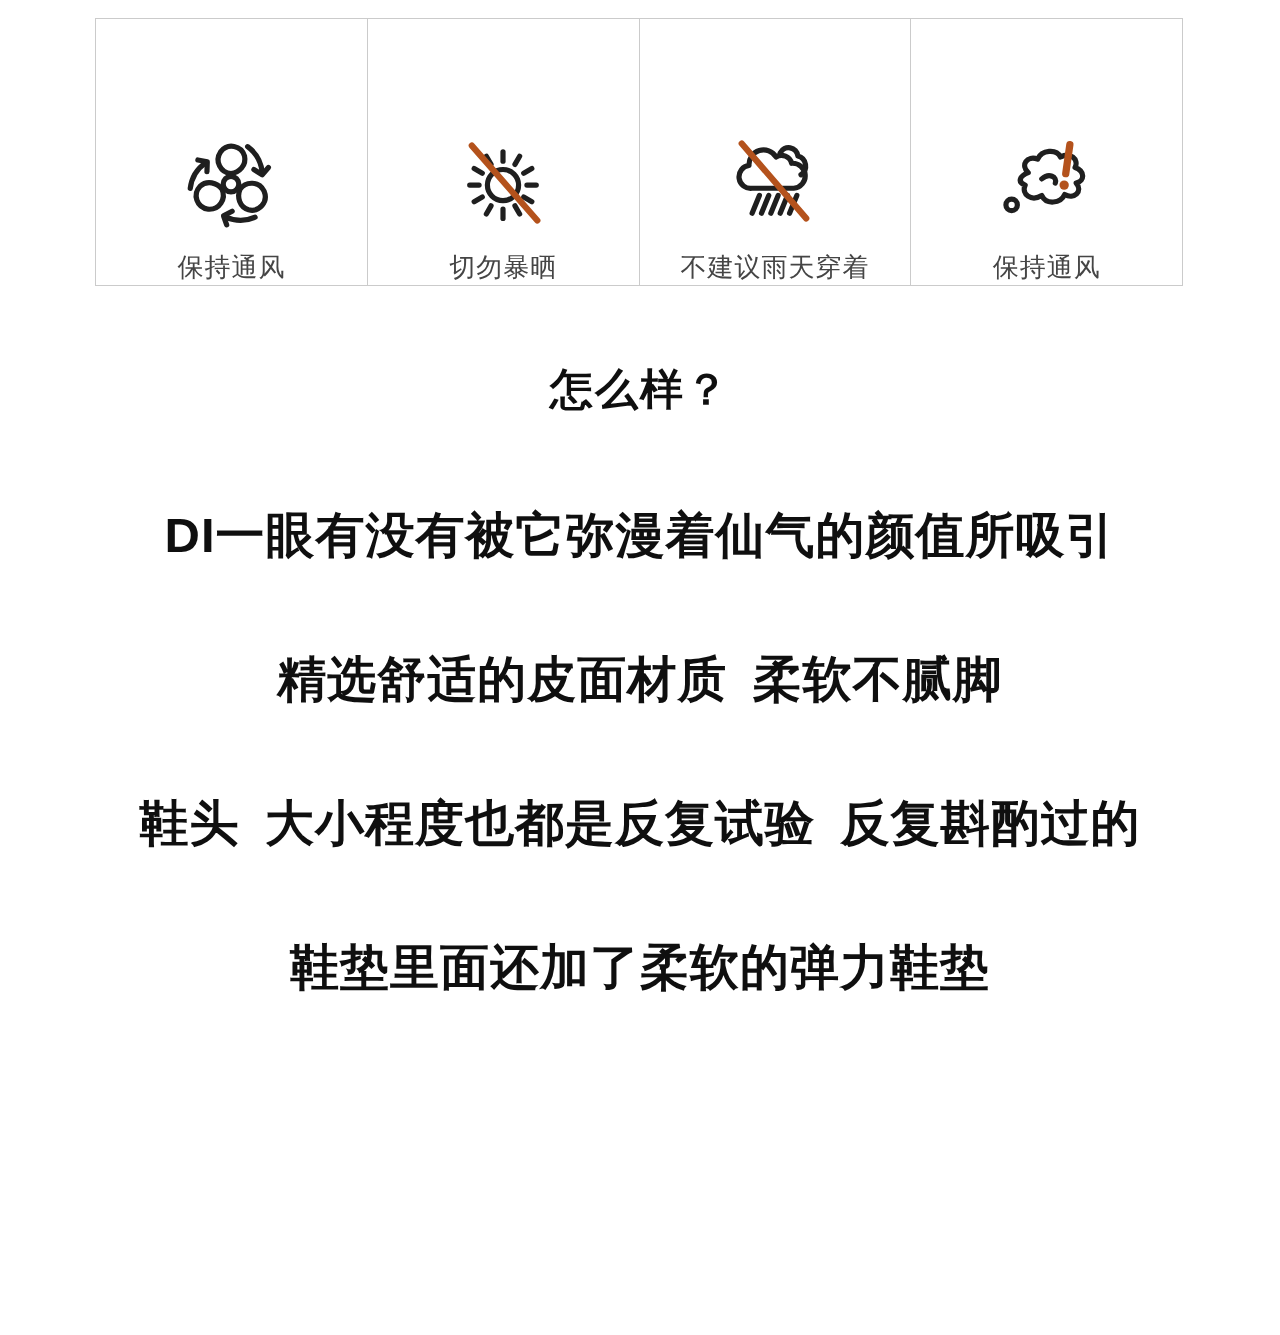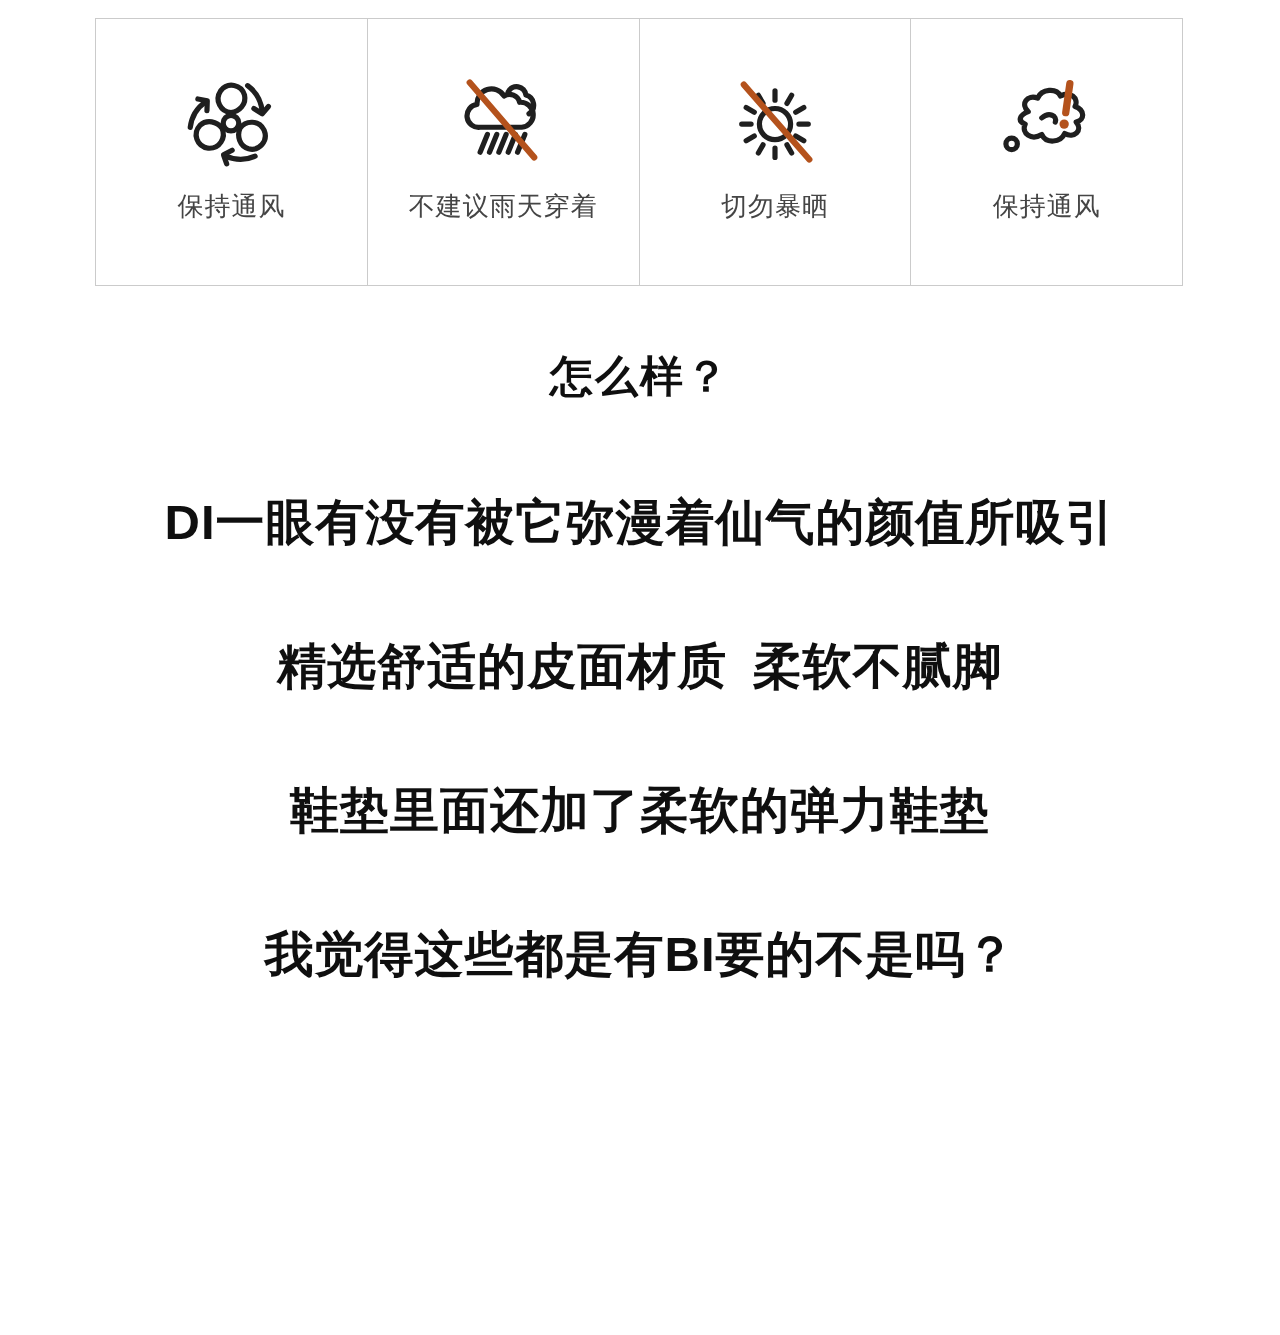--- a/index.html
+++ b/index.html
@@ -24,40 +24,41 @@
     display:flex;
   }
   .care-cell{
     flex:1 1 0;
     box-sizing:border-box;
     border:1px solid var(--border);
     border-left:none;
     display:flex;flex-direction:column;align-items:center;
     padding-top:50px;
     background:#ffffff;
+    justify-content:flex-end;
   }
   .care-cell:first-child{border-left:1px solid var(--border);}
   .care-icon{width:104px;height:104px;color:var(--icon);}
   .care-icon .slash{stroke:var(--accent);}
   .care-icon .accent-fill{fill:var(--accent);}
   .care-label{
     margin-top:16px;
     font-size:26px;
     letter-spacing:1px;
     color:var(--label);
     white-space:nowrap;
   }
   
   .copy{
     position:absolute;left:0;top:352px;width:1280px;
     text-align:center;
     color:var(--copy);
     font-weight:bold;
   }
-  .copy p{margin:3px;line-height:1;}
+  .copy p{margin:16px;line-height:1;}
   .copy .heading{font-size:43px;margin-bottom:100px;letter-spacing:2px;}
   .copy .line{font-size:49px;margin-bottom:95px;letter-spacing:1px;}
 </style>
 </head>
 <body>
 
 <div class="page">
 
   <div class="care-grid">
 
@@ -76,36 +77,20 @@
           <path d="M86 36 L80 43 L72 38" transform="rotate(240 50 52)"></path>
           <circle cx="50" cy="52" r="7.5"></circle>
         </g>
       </svg>
       <div class="care-label">保持通风</div>
     </div>
 
 
     <div class="care-cell">
       <svg class="care-icon" viewBox="0 0 100 100">
-        <g fill="none" stroke="currentColor" stroke-width="5" stroke-linecap="round" stroke-linejoin="round">
-          <path d="M55 22 a9 9 0 0 1 17 3 a10 10 0 0 1 3 18"></path>
-          <path d="M28 56 a11 11 0 0 1 -3 -22 a14 14 0 0 1 26 -8 a10 10 0 0 1 15 6 a11 11 0 0 1 2 24 Z"></path>
-          <line x1="28" y1="80" x2="35" y2="63"></line>
-          <line x1="37" y1="80" x2="44" y2="63"></line>
-          <line x1="46" y1="80" x2="53" y2="63"></line>
-          <line x1="55" y1="80" x2="62" y2="63"></line>
-          <line x1="64" y1="80" x2="71" y2="63"></line>
-        </g>
-        <line class="slash" x1="18" y1="13" x2="80" y2="85" stroke-width="6" stroke-linecap="round"></line>
-      </svg>
-      <div class="care-label">不建议雨天穿着</div>
-    </div>
-
-    <div class="care-cell">
-      <svg class="care-icon" viewBox="0 0 100 100">
         <g fill="none" stroke="currentColor" stroke-width="5" stroke-linecap="round">
           <circle cx="50" cy="53" r="15"></circle>
           <line x1="50" y1="30" x2="50" y2="21"></line>
           <line x1="50" y1="30" x2="50" y2="21" transform="rotate(30 50 53)"></line>
           <line x1="50" y1="30" x2="50" y2="21" transform="rotate(60 50 53)"></line>
           <line x1="50" y1="30" x2="50" y2="21" transform="rotate(90 50 53)"></line>
           <line x1="50" y1="30" x2="50" y2="21" transform="rotate(120 50 53)"></line>
           <line x1="50" y1="30" x2="50" y2="21" transform="rotate(150 50 53)"></line>
           <line x1="50" y1="30" x2="50" y2="21" transform="rotate(180 50 53)"></line>
           <line x1="50" y1="30" x2="50" y2="21" transform="rotate(210 50 53)"></line>
@@ -115,33 +100,49 @@
           <line x1="50" y1="30" x2="50" y2="21" transform="rotate(330 50 53)"></line>
         </g>
         <line class="slash" x1="20" y1="15" x2="83" y2="87" stroke-width="6" stroke-linecap="round"></line>
       </svg>
       <div class="care-label">切勿暴晒</div>
     </div>
 
     <div class="care-cell">
       <svg class="care-icon" viewBox="0 0 100 100">
         <g fill="none" stroke="currentColor" stroke-width="5" stroke-linecap="round" stroke-linejoin="round">
+          <path d="M55 22 a9 9 0 0 1 17 3 a10 10 0 0 1 3 18"></path>
+          <path d="M28 56 a11 11 0 0 1 -3 -22 a14 14 0 0 1 26 -8 a10 10 0 0 1 15 6 a11 11 0 0 1 2 24 Z"></path>
+          <line x1="28" y1="80" x2="35" y2="63"></line>
+          <line x1="37" y1="80" x2="44" y2="63"></line>
+          <line x1="46" y1="80" x2="53" y2="63"></line>
+          <line x1="55" y1="80" x2="62" y2="63"></line>
+          <line x1="64" y1="80" x2="71" y2="63"></line>
+        </g>
+        <line class="slash" x1="18" y1="13" x2="80" y2="85" stroke-width="6" stroke-linecap="round"></line>
+      </svg>
+      <div class="care-label">不建议雨天穿着</div>
+    </div>
+
+    <div class="care-cell">
+      <svg class="care-icon" viewBox="0 0 100 100">
+        <g fill="none" stroke="currentColor" stroke-width="5" stroke-linecap="round" stroke-linejoin="round">
           <path d="M32 41 C24 34 31 24 41 28 C45 19 59 18 63 26 C72 21 81 28 77 36 C86 39 87 49 78 51 C85 59 76 67 67 62 C63 71 49 72 45 63 C35 69 25 62 29 53 C21 50 24 44 32 41 Z"></path>
           <path d="M45 47 C52 41 60 45 58 51"></path>
           <circle cx="16" cy="72" r="5.5"></circle>
         </g>
         <line class="slash" x1="72" y1="14" x2="68" y2="42" stroke-width="7" stroke-linecap="round"></line>
         <circle class="accent-fill" cx="66.5" cy="53" r="4.5" stroke="none"></circle>
       </svg>
       <div class="care-label">保持通风</div>
     </div>
 
   </div>
 
   <div class="copy">
     <p class="heading">怎么样？</p>
     <p class="line">DI一眼有没有被它弥漫着仙气的颜值所吸引</p>
     <p class="line">精选舒适的皮面材质 柔软不腻脚</p>
+    <p class="line">鞋头 大小程度也都是反复试验 反复斟酌过的</p>
     <p class="line">鞋垫里面还加了柔软的弹力鞋垫</p>
-    <p class="line">我觉得这些都是有BI要的不是吗？</p>
   </div>
 
 </div>
 
 </body></html>

